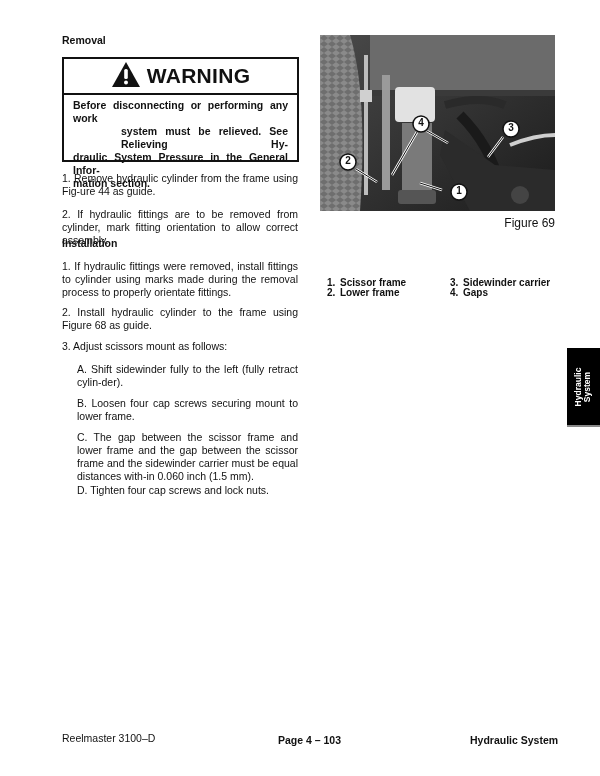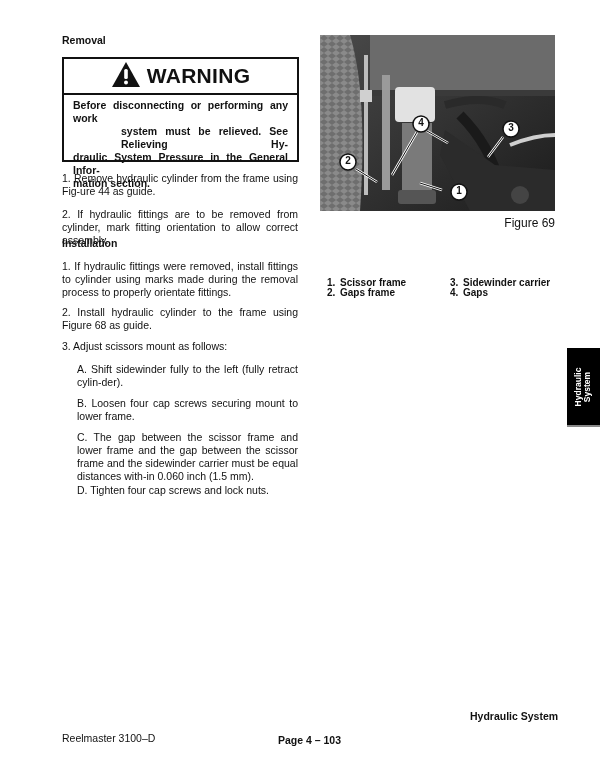--- a/index.html
+++ b/index.html
@@ -149,29 +149,29 @@
         <circle cx="9" cy="9" r="8" fill="#fff" stroke="#111" stroke-width="1.5"></circle>
       </svg>
     <span class="abs" style="left:0; top:2px; width:18px; text-align:center; font-size:10px; font-weight:bold;">4</span>
   </div>
 </div>
 
 <div class="abs fig-cap">Figure 69</div>
 
 <div class="abs legend" style="left:327px; top:231px;">
   <div><span class="num">1.</span><span>Scissor frame</span></div>
-  <div><span class="num">2.</span><span>Gaps frame</span></div>
+  <div><span class="num">2.</span><span>Lower frame</span></div>
 </div>
 <div class="abs legend" style="left:450px; top:231px;">
   <div><span class="num">3.</span><span>Sidewinder carrier</span></div>
   <div><span class="num">4.</span><span>Gaps</span></div>
 </div>
 
 <div class="abs side-tab">
   <div class="side-tab-text">
     <div>Hydraulic</div>
     <div>System</div>
   </div>
 </div>
 
 <div class="abs footer" style="left:62px;">Reelmaster 3100–D</div>
 <div class="abs footer" style="left:278px; top:734px; font-weight:bold;">Page 4 – 103</div>
-<div class="abs footer" style="left:470px; top:710px; font-weight:bold;">Hydraulic System</div>
+<div class="abs footer" style="left:470px; top:734px; font-weight:bold;">Hydraulic System</div>
 
 </body></html>

